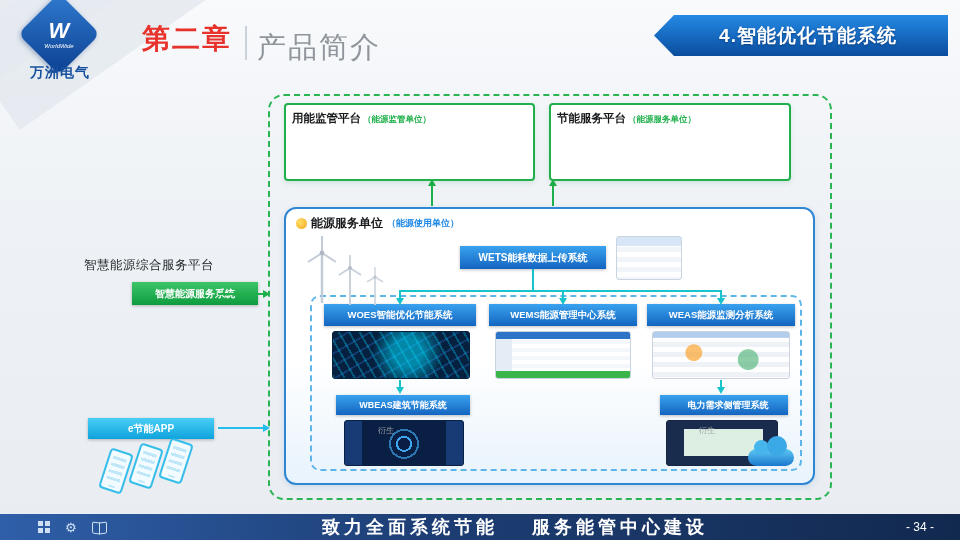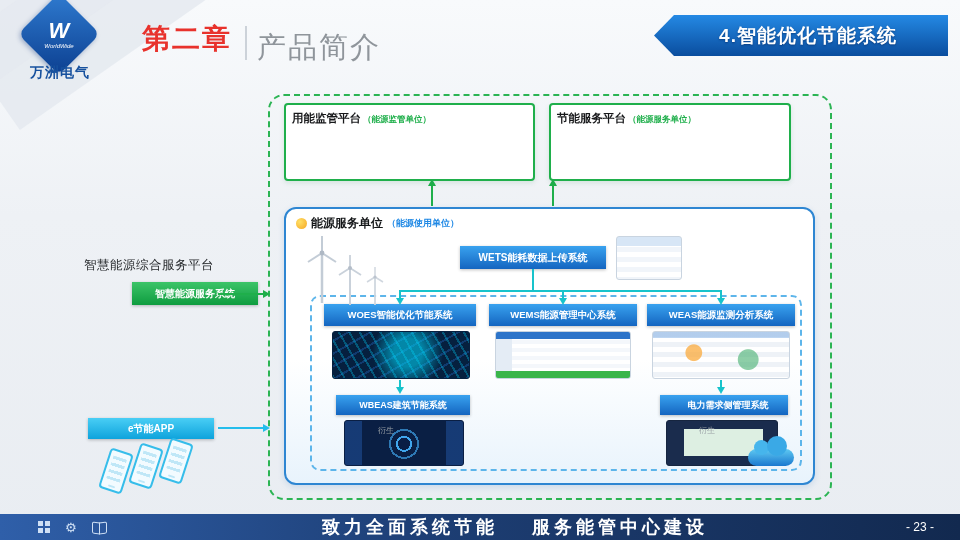--- a/index.html
+++ b/index.html
@@ -291,16 +291,16 @@
           <i></i>
           <i></i>
         </span>
       <span class="icon-gear">⚙</span>
       <span class="icon-book"></span>
     </div>
     <div class="f-slogan">
       <span>致力全面系统节能</span>
       <span>服务能管中心建设</span>
     </div>
-    <div class="f-page">- 23 -</div>
+    <div class="f-page">- 34 -</div>
   </div>
 
 </div>
 
 </body></html>

